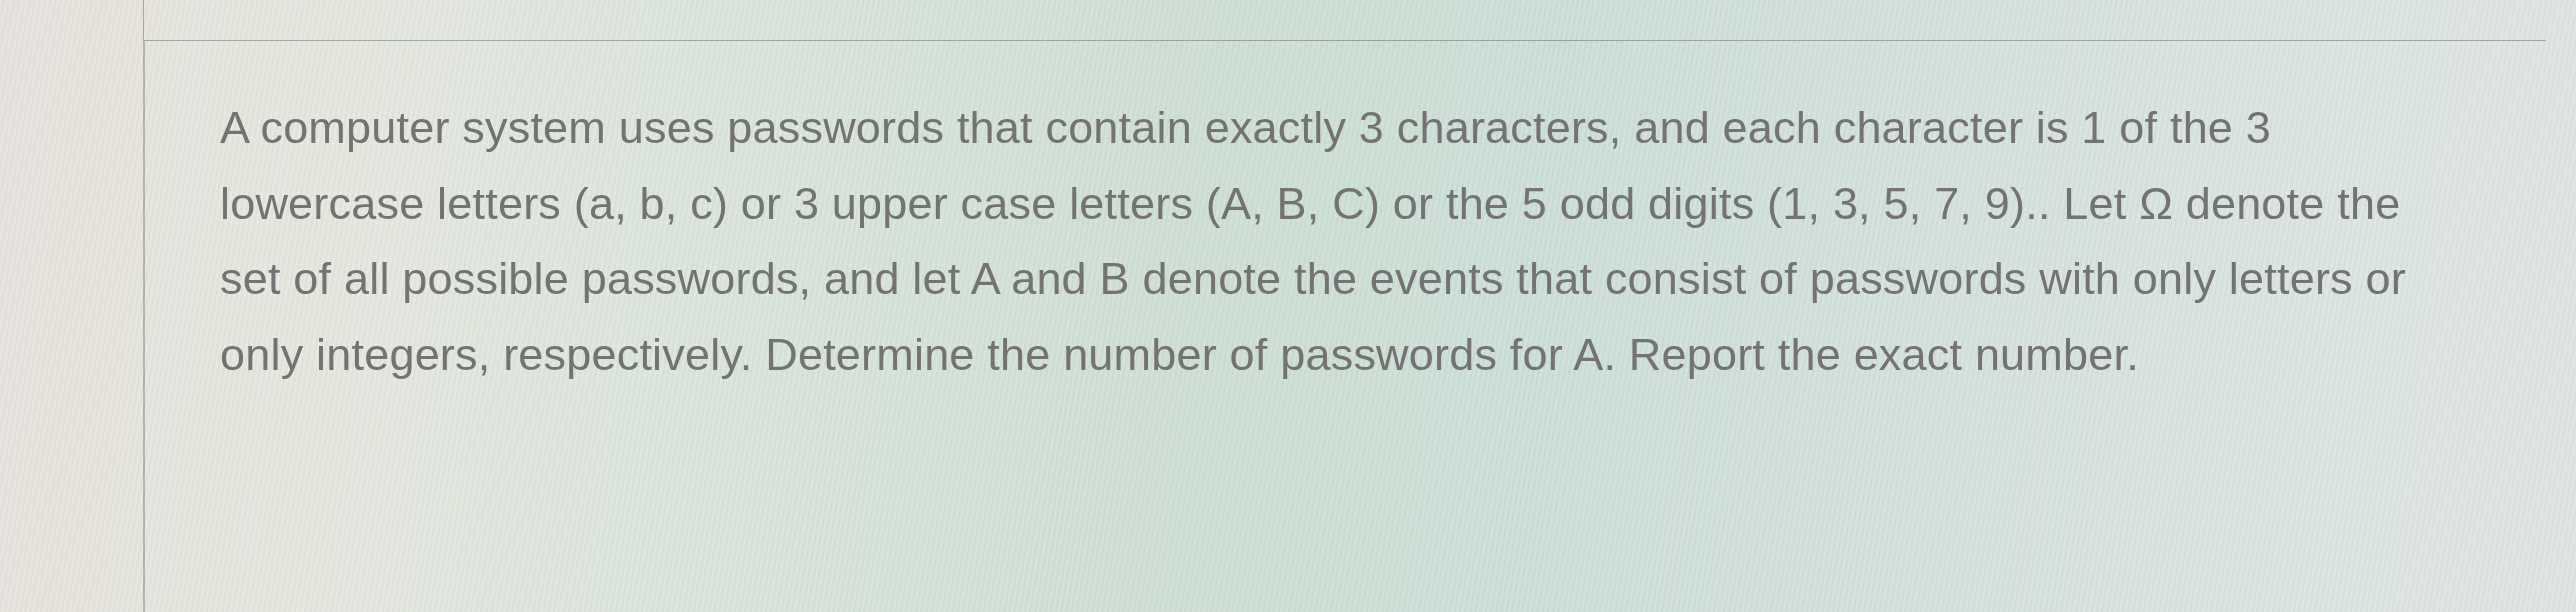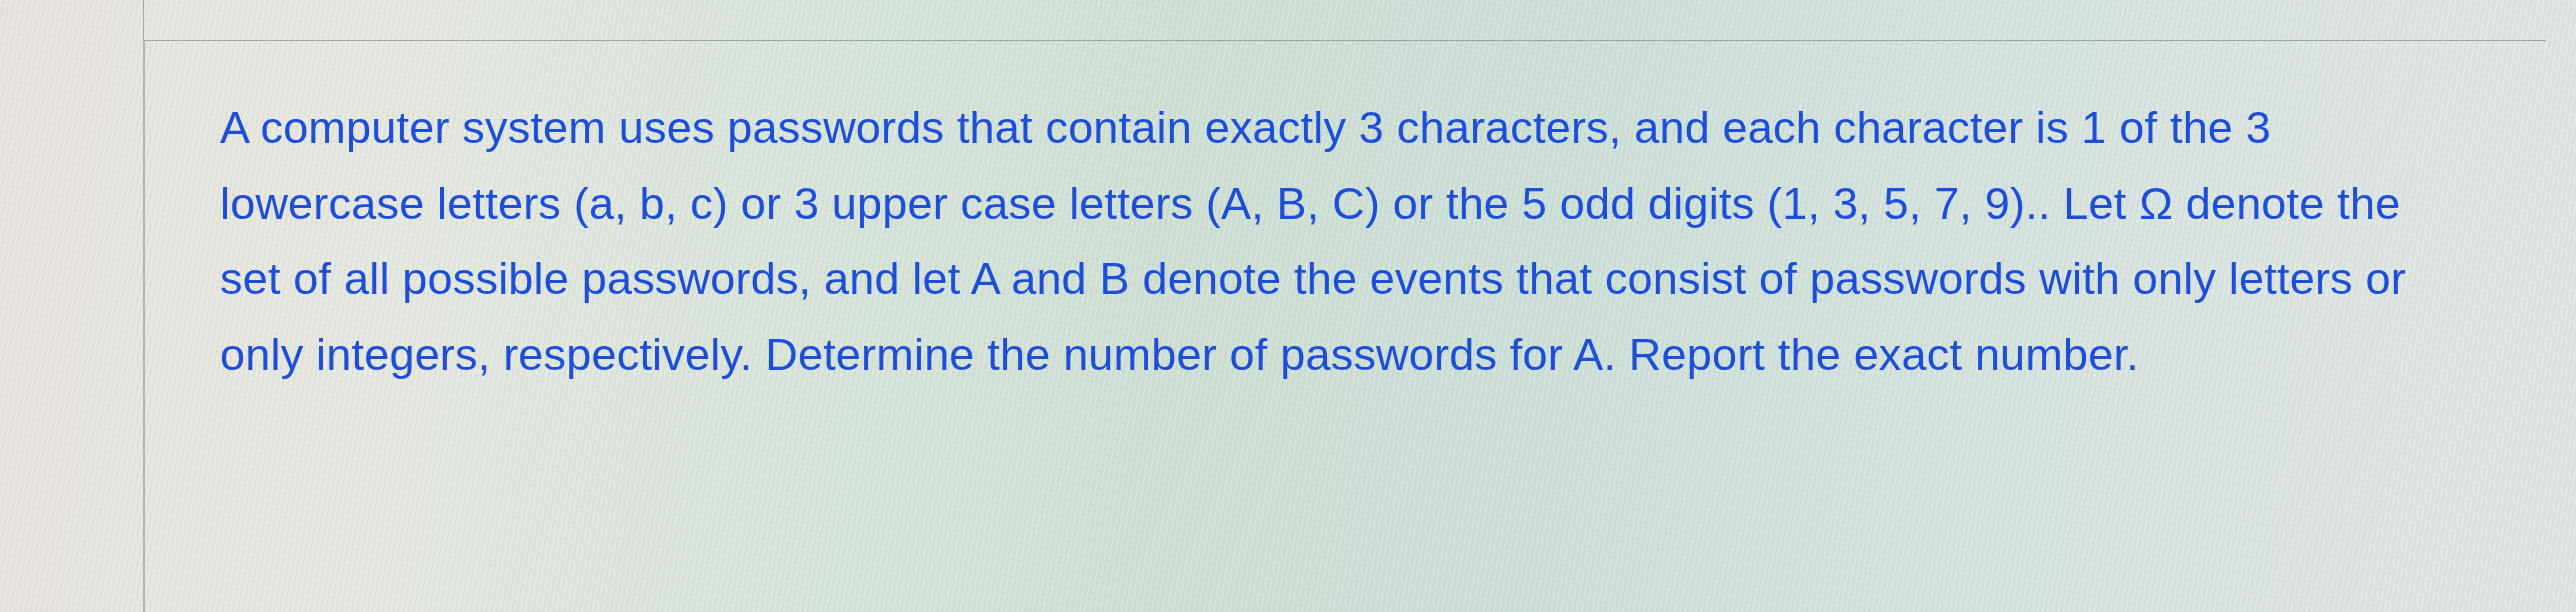--- a/index.html
+++ b/index.html
@@ -67,21 +67,21 @@
       position: absolute;
       top: 41px;
       left: 143px;
       right: 30px;
       bottom: 0;
       padding: 49px 77px 17px 77px;
     }
     .question-text {
       font-size: 45px;
       line-height: 1.68;
-      color: #1d4ed8;
+      color: #737373;
       font-weight: 400;
       letter-spacing: 0.2px;
     }
   </style>
 </head>
 <body>
 
 <div class="page-background"></div>
 <div class="moire-overlay"></div>
 <div class="outer-border"></div>

